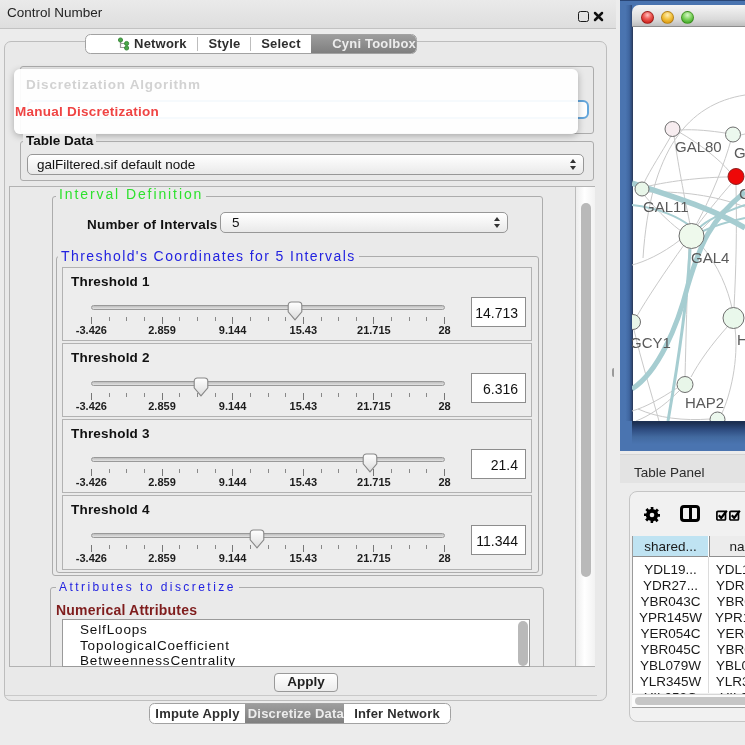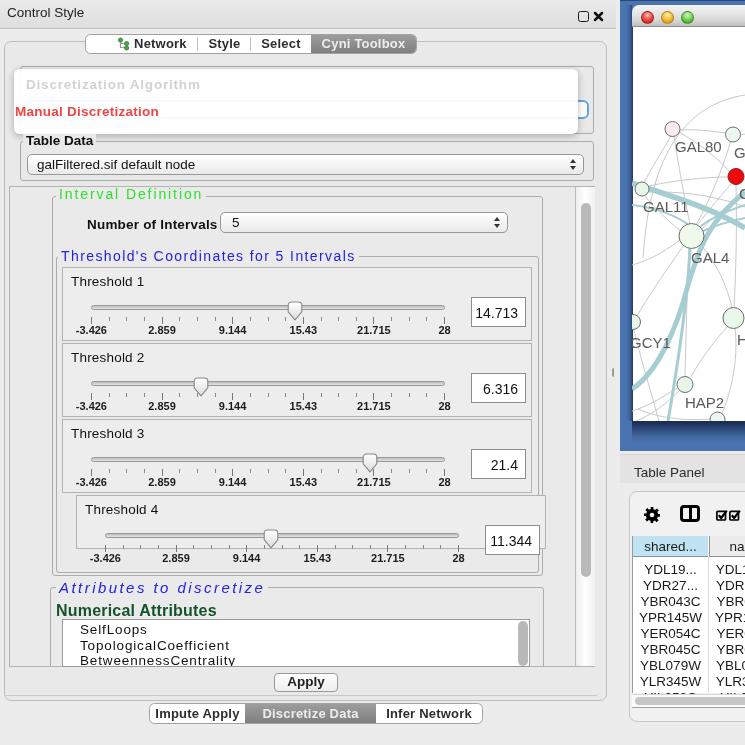--- a/index.html
+++ b/index.html
@@ -6,38 +6,38 @@
  font-family:"Liberation Sans",sans-serif;background:#ececec;}
 .abs{position:absolute;}
 .grp{position:absolute;border:1px solid #acacac;border-radius:3px;}
 .gtitle{position:absolute;font-size:13.5px;line-height:13px;padding:0 3px;background:#eaeaea;white-space:nowrap;}
 .combo{position:absolute;background:linear-gradient(#ffffff,#f2f2f2 60%,#e9e9e9);border:1px solid #979797;border-radius:5px;font-size:13.5px;color:#111;white-space:nowrap;}
 .updn{position:absolute;right:6px;width:7px;}
 .updn i{position:absolute;left:0;width:0;height:0;border-left:3.5px solid transparent;border-right:3.5px solid transparent;}
 .updn .u{border-bottom:4.5px solid #333;top:0;}
 .updn .d{border-top:4.5px solid #333;top:7px;}
 .tpanel{position:absolute;border:1px solid #b2b2b2;background:#ededed;}
-.tttl{position:absolute;left:8px;top:6px;font-size:13.5px;font-weight:normal;color:#111;letter-spacing:.2px;}
+.tttl{position:absolute;left:8px;top:6px;font-size:13.5px;font-weight:bold;color:#111;letter-spacing:.2px;}
 .track{position:absolute;left:28px;top:37px;width:354px;height:5px;border:1px solid #999;border-radius:3px;background:linear-gradient(#bdbdbd,#e3e3e3);box-sizing:border-box;}
 .minor{position:absolute;left:28px;top:49px;width:355px;height:4px;background:repeating-linear-gradient(90deg,#888 0px,#888 1px,transparent 1px,transparent 17.655px);}
 .major{position:absolute;left:28px;top:49px;width:355px;height:7px;background:repeating-linear-gradient(90deg,#777 0px,#777 1px,transparent 1px,transparent 70.62px);}
 .slab{position:absolute;top:56px;font-size:11px;font-weight:bold;color:#1c1c1c;transform:translateX(-50%);white-space:nowrap;}
 .vbox{position:absolute;left:408px;top:29px;width:55px;height:30px;background:#fff;border:1px solid #8d8d8d;font-size:14px;color:#111;text-align:right;line-height:30px;box-sizing:border-box;padding-right:7px;}
 .thumb{position:absolute;top:33px;}
 .tabbar{position:absolute;display:flex;background:#fff;border:1px solid #a2a2a2;border-radius:5.5px;overflow:hidden;}
 .tab{font-size:13px;font-weight:600;color:#2e2e2e;text-align:center;position:relative;letter-spacing:.2px;}
-.tab.dark{background:linear-gradient(#9d9d9d,#7f7f7f);color:#ededed;}
+.tab.dark{background:linear-gradient(#9d9d9d,#7f7f7f);color:#ededed;text-align:right;}
 .tab .sep{position:absolute;right:0;top:2px;bottom:2px;width:1px;background:#bdbdbd;}
 .cell{position:absolute;font-size:13.5px;color:#1a1a1a;text-align:center;white-space:nowrap;}
 </style></head>
 <body>
 
 <div class="abs" style="left:0;top:0;width:612px;height:745px;background:#ececec;"></div>
 <div class="abs" style="left:0;top:0;width:616px;height:28px;background:linear-gradient(#eaeaea,#dedede);border-bottom:1px solid #c2c2c2;">
- <div class="abs" style="left:7px;top:0;line-height:26px;font-size:13.5px;color:#242424;">Control Style</div>
+ <div class="abs" style="left:7px;top:0;line-height:26px;font-size:13.5px;color:#242424;">Control Number</div>
  <div class="abs" style="left:578px;top:11px;width:9px;height:9px;border:1.8px solid #1a1a1a;border-radius:2.5px;"></div>
  <svg class="abs" style="left:592.5px;top:10.5px;" width="11" height="11" viewBox="0 0 11 11">
       <path d="M2 2 L9 9 M9 2 L2 9" stroke="#111" stroke-width="2.5" stroke-linecap="round"></path>
     </svg>
 </div>
 <div class="abs" style="left:4px;top:41px;width:601px;height:658px;background:#e9e9e9;border:1px solid #bdbdbd;border-radius:7px;"></div>
 <div class="tabbar" style="left:85px;top:34px;height:18px;">
  <div class="tab" style="width:92px;line-height:18px;padding-left:20px;">
    <svg width="13" height="14" style="vertical-align:-3px" viewBox="0 0 13 14">
      <path d="M3.5 3.5 V11 M3.5 6.5 H9 M3.5 10.5 H9" stroke="#9a9a9a" stroke-width="1.2" fill="none"></path>
@@ -134,21 +134,21 @@
       <defs>
         <linearGradient id="tg3" x1="0" y1="0" x2="0" y2="1">
           <stop offset="0" stop-color="#ffffff"></stop>
           <stop offset="1" stop-color="#dcdcdc"></stop>
         </linearGradient>
       </defs>
       <path d="M1.2,4.2 a3.2,3.2 0 0 1 3.2,-3.2 h7.2 a3.2,3.2 0 0 1 3.2,3.2 v6.6 L8,18.8 L1.2,10.8 Z" fill="url(#tg3)" stroke="#878787" stroke-width="1.1"></path>
     </svg>
  <div class="vbox">21.4</div>
 </div>
-<div class="tpanel" style="left:76px;top:495px;width:470px;height:54px;box-sizing:border-box;">
+<div class="tpanel" style="left:62px;top:495px;width:470px;height:75px;box-sizing:border-box;">
  <div class="tttl">Threshold 4</div>
  <div class="track"></div>
  <div class="minor"></div>
  <div class="major"></div>
  <div class="slab" style="left:28.4px;">-3.426</div>
  <div class="slab" style="left:99.0px;">2.859</div>
  <div class="slab" style="left:169.6px;">9.144</div>
  <div class="slab" style="left:240.3px;">15.43</div>
  <div class="slab" style="left:310.9px;">21.715</div>
  <div class="slab" style="left:381.5px;">28</div>
@@ -157,32 +157,32 @@
         <linearGradient id="tg4" x1="0" y1="0" x2="0" y2="1">
           <stop offset="0" stop-color="#ffffff"></stop>
           <stop offset="1" stop-color="#dcdcdc"></stop>
         </linearGradient>
       </defs>
       <path d="M1.2,4.2 a3.2,3.2 0 0 1 3.2,-3.2 h7.2 a3.2,3.2 0 0 1 3.2,3.2 v6.6 L8,18.8 L1.2,10.8 Z" fill="url(#tg4)" stroke="#878787" stroke-width="1.1"></path>
     </svg>
  <div class="vbox">11.344</div>
 </div>
 <div class="grp" style="left:50px;top:587px;width:492px;height:90px;"></div>
-<div class="gtitle" style="left:56px;top:581px;color:#2222e0;font-size:15px;letter-spacing:2.45px;background:#eaeaea;font-style:italic;">Attributes to discretize</div>
-<div class="abs" style="left:56px;top:602px;font-size:16px;font-weight:bold;color:#14532d;letter-spacing:.2px;text-align:center;">Numerical Attributes</div>
+<div class="gtitle" style="left:56px;top:581px;color:#2222e0;font-size:12px;letter-spacing:2.45px;background:#eaeaea;">Attributes to discretize</div>
+<div class="abs" style="left:56px;top:602px;font-size:14px;font-weight:bold;color:#7f1d1d;letter-spacing:.2px;text-align:center;">Numerical Attributes</div>
 <div class="abs" style="left:62px;top:619px;width:468px;height:48px;background:#fff;border:1px solid #9a9a9a;box-sizing:border-box;overflow:hidden;">
  <div style="margin:2px 0 0 17px;font-size:13.5px;line-height:15.7px;color:#111;letter-spacing:.85px;">SelfLoops<br>TopologicalCoefficient<br>BetweennessCentrality</div>
 </div>
 <div class="abs" style="left:518px;top:621px;width:10px;height:45px;background:#b9b9b9;border-radius:5px;"></div>
 <div class="abs" style="left:10px;top:667px;width:585px;height:32px;background:#e9e9e9;"></div>
 <div class="abs" style="left:274px;top:673px;width:62px;height:17px;background:linear-gradient(#fff,#ececec);border:1px solid #999;border-radius:4px;text-align:center;line-height:16px;font-size:13.5px;font-weight:600;color:#222;">Apply</div>
 <div class="abs" style="left:5px;top:695px;width:592px;height:1px;background:#c9c9c9;"></div>
 <div class="tabbar" style="left:149px;top:703px;height:19px;">
  <div class="tab" style="width:95px;line-height:19px;">Impute Apply</div>
- <div class="tab dark" style="width:131px;line-height:19px;">Discretize Data</div>
+ <div class="tab dark" style="width:99px;line-height:19px;">Discretize Data</div>
  <div class="tab" style="width:106px;line-height:19px;">Infer Network</div>
 </div>
 <div class="abs" style="left:612px;top:368px;width:5px;height:9px;border-left:2px solid #9a9a9a;border-radius:2px;"></div>
 
 <div class="abs" style="left:620px;top:0;width:125px;height:450px;background:#4a74b0;border-top:1px solid #2a4676;"></div>
 <div class="abs" style="left:632px;top:5px;width:113px;height:22px;background:linear-gradient(#f5f5f5,#d9d9d9 70%,#bfbfbf);border-bottom:1px solid #8e8e8e;border-top-left-radius:7px;box-sizing:border-box;"></div>
 <div class="abs" style="left:641px;top:11px;width:11px;height:11px;border-radius:50%;background:radial-gradient(circle at 50% 28%,#ffc2c0 0%,#f0605c 38%,#d52f28 72%,#a81410 100%);border:0.5px solid rgba(100,0,0,.5);"></div>
 <div class="abs" style="left:661px;top:11px;width:11px;height:11px;border-radius:50%;background:radial-gradient(circle at 50% 28%,#fdedb5 0%,#f2c33e 45%,#dd9c16 80%,#b97b08 100%);border:0.5px solid rgba(130,85,0,.5);"></div>
 <div class="abs" style="left:681px;top:11px;width:11px;height:11px;border-radius:50%;background:radial-gradient(circle at 50% 28%,#d8f6c8 0%,#7ed35f 45%,#46ab2c 80%,#2d8716 100%);border:0.5px solid rgba(30,100,0,.5);"></div>
 <div class="abs" style="left:621px;top:5px;width:11px;height:416px;background:linear-gradient(90deg,#4a74b0 40%,#3f66a0 75%,#2e4672);"></div>

